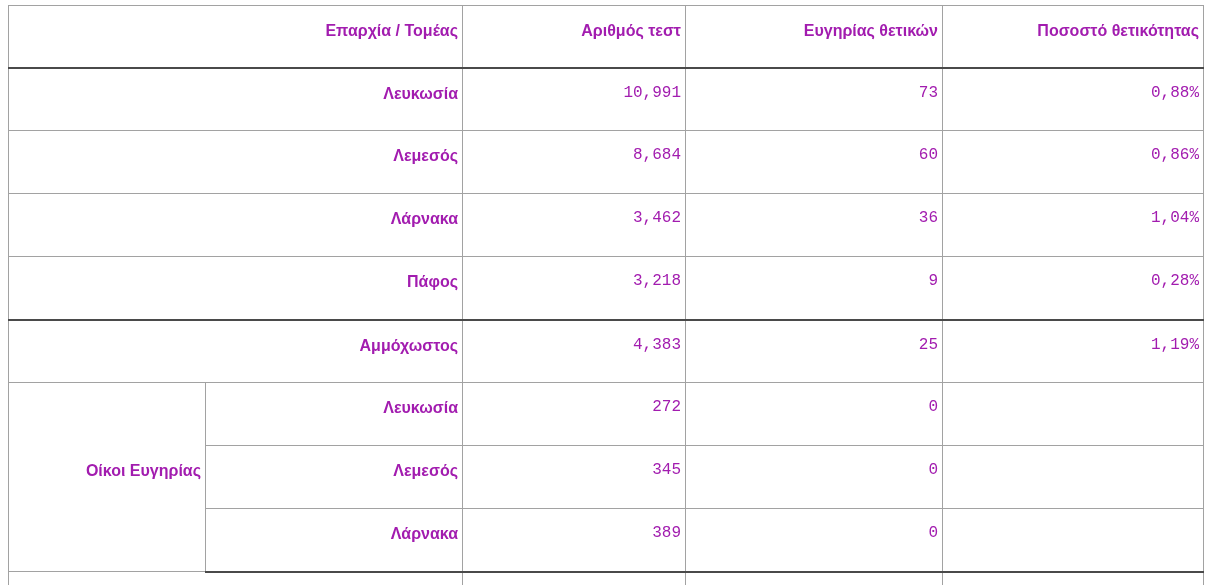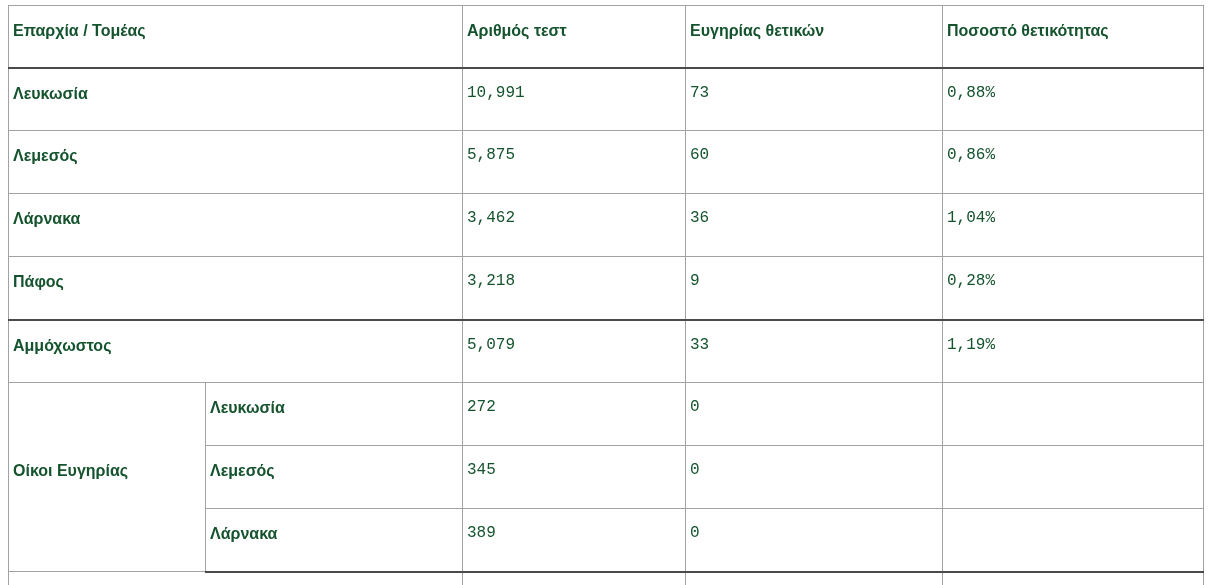--- a/index.html
+++ b/index.html
@@ -20,25 +20,25 @@
   table.stats-table {
     border-collapse: collapse;
     table-layout: fixed;
     margin: 5px 0 0 8px;
     width: 1195px;
     background: #ffffff;
   }
   table.stats-table td,
   table.stats-table th {
     border: 1px solid #a2a2a2;
-    text-align: left;
+    text-align: right;
     vertical-align: middle;
     padding: 0 4px 12px 4px;
     font-size: 16px;
-    color: #14532d;
+    color: #a21caf;
     line-height: 1.2;
     overflow: hidden;
     white-space: nowrap;
   }
   table.stats-table th {
     font-weight: bold;
   }
   td.name-cell {
     font-weight: bold;
   }
@@ -80,40 +80,40 @@
     </thead>
     <tbody>
       <tr class="data-row">
         <td colspan="2" class="name-cell">Λευκωσία</td>
         <td class="num-cell">10,991</td>
         <td class="num-cell">73</td>
         <td class="rate-cell">0,88%</td>
       </tr>
       <tr class="data-row">
         <td colspan="2" class="name-cell">Λεμεσός</td>
-        <td class="num-cell">5,875</td>
+        <td class="num-cell">8,684</td>
         <td class="num-cell">60</td>
         <td class="rate-cell">0,86%</td>
       </tr>
       <tr class="data-row">
         <td colspan="2" class="name-cell">Λάρνακα</td>
         <td class="num-cell">3,462</td>
         <td class="num-cell">36</td>
         <td class="rate-cell">1,04%</td>
       </tr>
       <tr class="data-row thick-row">
         <td colspan="2" class="name-cell">Πάφος</td>
         <td class="num-cell">3,218</td>
         <td class="num-cell">9</td>
         <td class="rate-cell">0,28%</td>
       </tr>
       <tr class="data-row">
         <td colspan="2" class="name-cell">Αμμόχωστος</td>
-        <td class="num-cell">5,079</td>
-        <td class="num-cell">33</td>
+        <td class="num-cell">4,383</td>
+        <td class="num-cell">25</td>
         <td class="rate-cell">1,19%</td>
       </tr>
       <tr class="data-row">
         <td rowspan="3" class="name-cell thick-bottom">Οίκοι Ευγηρίας</td>
         <td class="name-cell">Λευκωσία</td>
         <td class="num-cell">272</td>
         <td class="num-cell">0</td>
         <td class="rate-cell"></td>
       </tr>
       <tr class="data-row">

